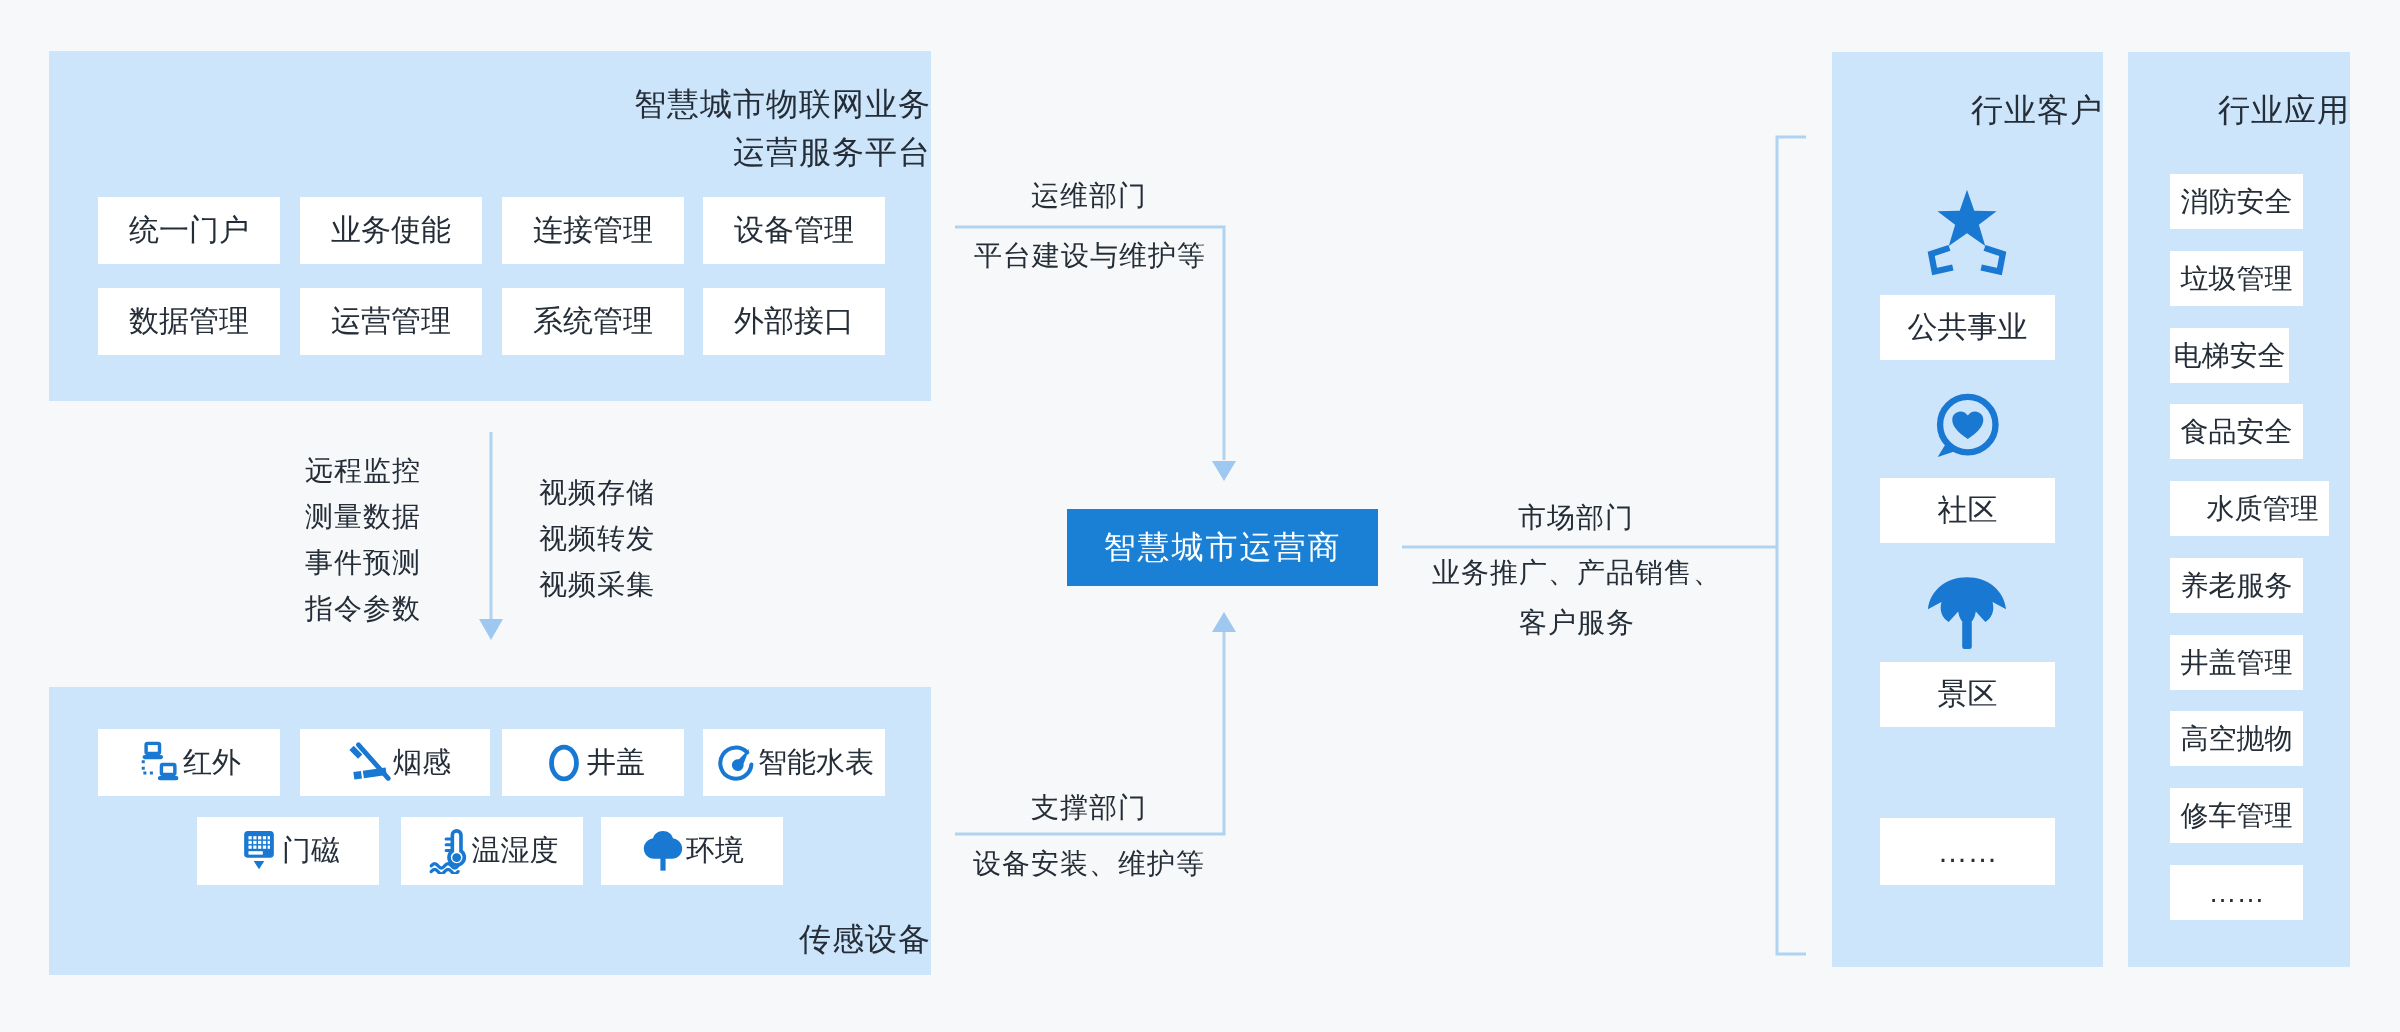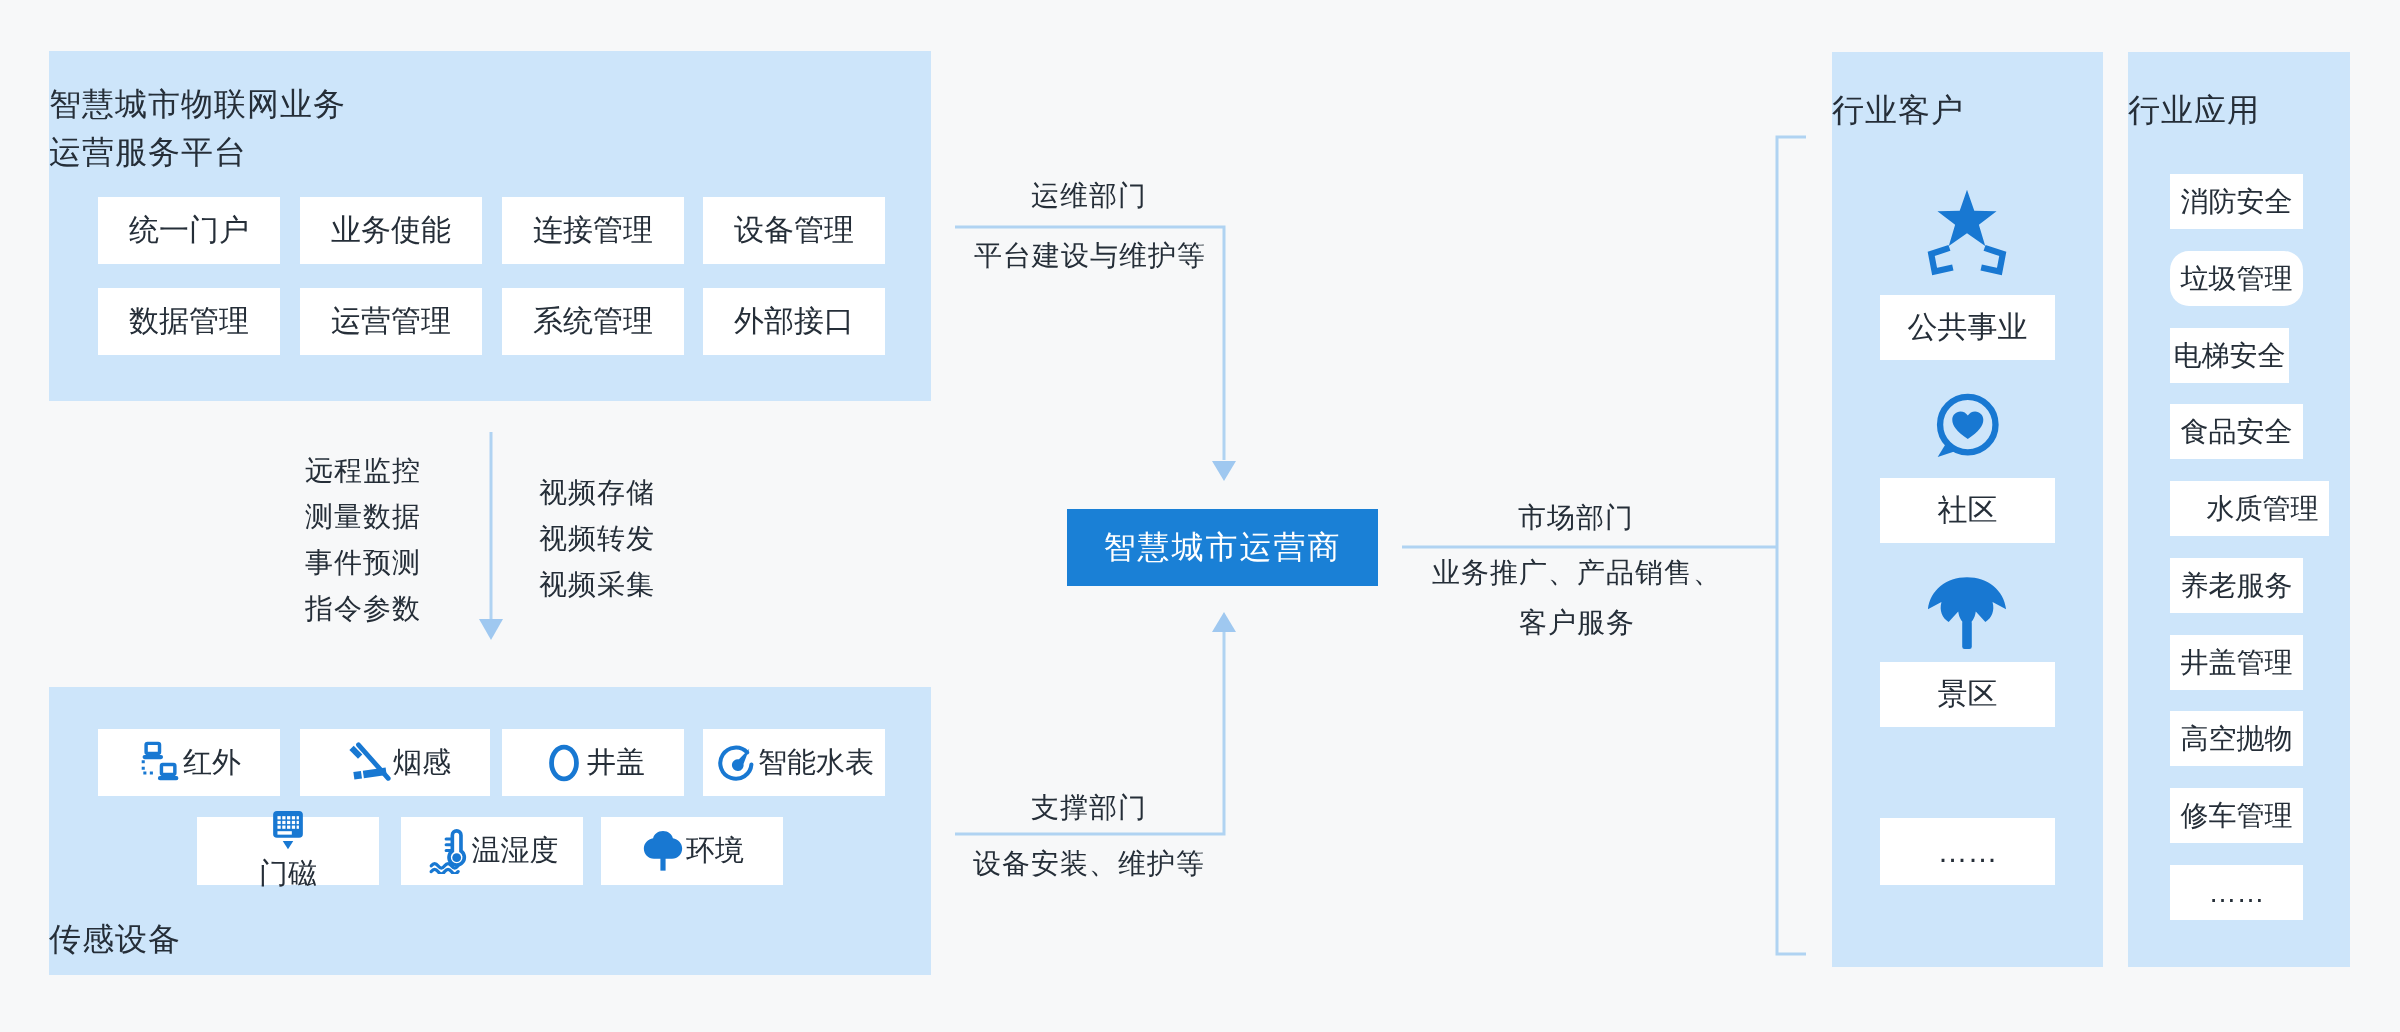--- a/index.html
+++ b/index.html
@@ -9,21 +9,21 @@
     color:#252e38;
   }
   .canvas{position:relative;width:2400px;height:1032px;overflow:hidden;background:#f7f8f9;}
   .overlay{position:absolute;left:0;top:0;z-index:1;pointer-events:none;}
   .panel{position:absolute;background:#cde5fa;z-index:2;}
   .wbox{
     position:absolute;background:#ffffff;z-index:3;
     display:flex;align-items:center;justify-content:center;
     font-size:30px;white-space:nowrap;
   }
-  .ptitle{position:absolute;z-index:3;font-size:32px;text-align:left;line-height:48px;letter-spacing:1px;}
+  .ptitle{position:absolute;z-index:3;font-size:32px;text-align:right;line-height:48px;letter-spacing:1px;}
   .clabel{position:absolute;z-index:3;font-size:28px;white-space:nowrap;transform:translate(-50%,-50%);letter-spacing:1px;text-align:right;}
   .flow-col{
     position:absolute;z-index:3;font-size:28px;line-height:46px;text-align:center;
     transform:translateX(-50%);white-space:nowrap;letter-spacing:1px;
   }
   .operator{
     position:absolute;left:1067px;top:509px;width:311px;height:77px;z-index:3;
     background:#1a80d6;color:#ffffff;font-size:32px;letter-spacing:2px;
     display:flex;align-items:center;justify-content:center;white-space:nowrap;
   }
@@ -117,21 +117,21 @@
   </div>
 
   <div class="wbox sensor-box" style="left:703px;top:729px;width:182px;height:67px;">
     <svg class="icon" width="44" height="44" viewBox="0 0 48 48">
       <path d="M36.2 12.5 A17 17 0 1 0 40.8 25.6" fill="none" stroke="currentColor" stroke-width="4.4" stroke-linecap="round"></path>
       <path d="M38.5 8.5 L27.2 20 a6.4 6.4 0 1 0 5 5 z" fill="currentColor"></path>
     </svg>
     <span>智能水表</span>
   </div>
 
-  <div class="wbox sensor-box" style="left:197px;top:817px;width:182px;height:68px;flex-direction:column;">
+  <div class="wbox sensor-box" style="left:197px;top:817px;width:182px;height:68px;">
     <svg class="icon" width="46" height="46" viewBox="0 0 48 48">
       <rect x="8.5" y="3" width="31" height="28" rx="4" fill="currentColor"></rect>
       <g fill="#ffffff">
         <rect x="13" y="8.5" width="3.4" height="3.4"></rect>
           <rect x="18" y="8.5" width="3.4" height="3.4"></rect>
           <rect x="23" y="8.5" width="3.4" height="3.4"></rect>
           <rect x="28" y="8.5" width="3.4" height="3.4"></rect>
           <rect x="33" y="8.5" width="2.4" height="3.4"></rect>
         <rect x="13" y="13.4" width="3.4" height="3.4"></rect>
           <rect x="18" y="13.4" width="3.4" height="3.4"></rect>
@@ -215,21 +215,21 @@
   </span>
   <div class="wbox cust-box" style="left:1880px;top:662px;width:175px;height:65px;">景区</div>
 
   <div class="wbox cust-box" style="left:1880px;top:818px;width:175px;height:67px;">……</div>
 
   <section class="panel" style="left:2128px;top:52px;width:222px;height:915px;"></section>
 
   <div class="ptitle" style="left:2128px;top:94px;width:222px;line-height:32px;">行业应用</div>
 
   <div class="wbox app-box" style="left:2170px;top:174px;width:133px;height:55px;">消防安全</div>
-  <div class="wbox app-box" style="left:2170px;top:251px;width:133px;height:55px;border-radius:19px;">垃圾管理</div>
+  <div class="wbox app-box" style="left:2170px;top:251px;width:133px;height:55px;">垃圾管理</div>
   <div class="wbox app-box" style="left:2170px;top:328px;width:119px;height:55px;">电梯安全</div>
   <div class="wbox app-box" style="left:2170px;top:404px;width:133px;height:55px;">食品安全</div>
   <div class="wbox app-box" style="left:2170px;top:481px;width:133px;height:55px;padding-left:26px;">水质管理</div>
   <div class="wbox app-box" style="left:2170px;top:558px;width:133px;height:55px;">养老服务</div>
   <div class="wbox app-box" style="left:2170px;top:635px;width:133px;height:55px;">井盖管理</div>
   <div class="wbox app-box" style="left:2170px;top:711px;width:133px;height:55px;">高空抛物</div>
   <div class="wbox app-box" style="left:2170px;top:788px;width:133px;height:55px;">修车管理</div>
   <div class="wbox app-box" style="left:2170px;top:865px;width:133px;height:55px;">……</div>
 
 </div>

